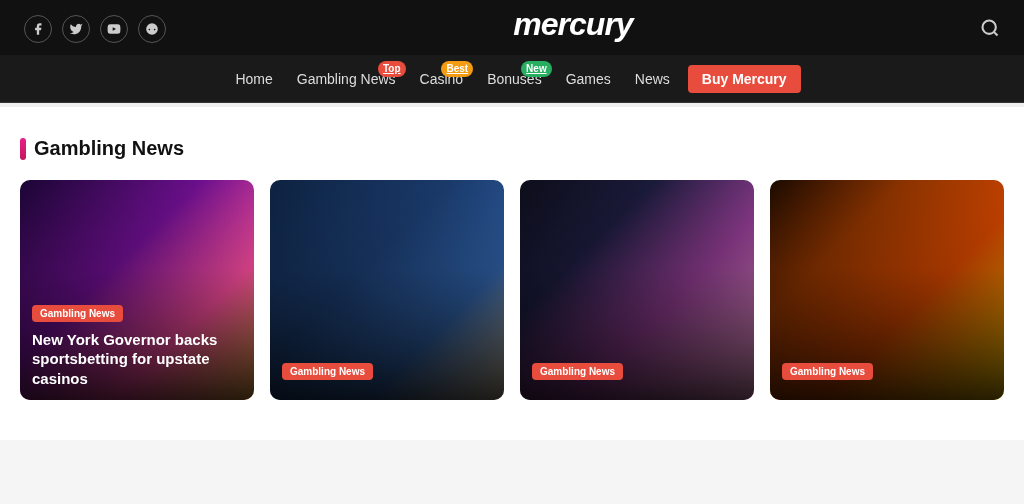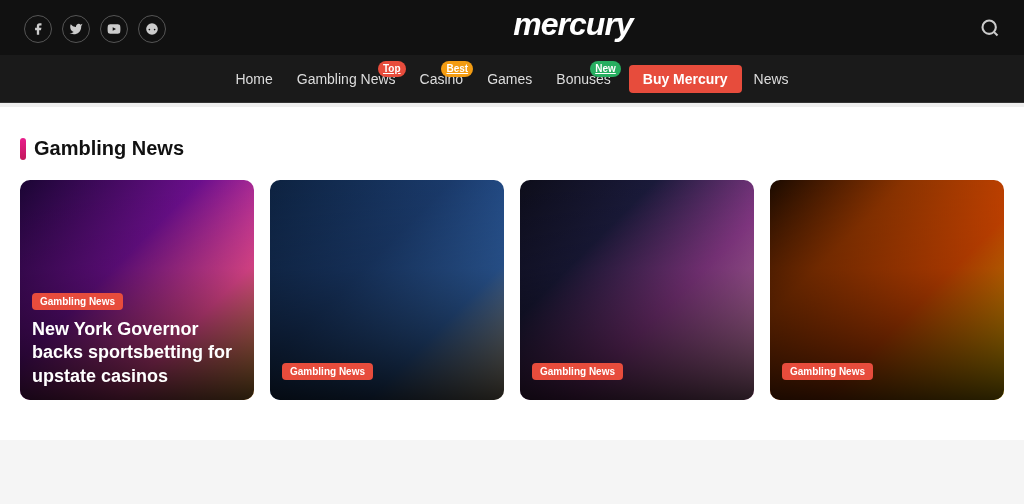--- a/index.html
+++ b/index.html
@@ -170,21 +170,21 @@
       font-size: 10px;
       font-weight: bold;
       padding: 3px 8px;
       border-radius: 4px;
       display: inline-block;
       margin-bottom: 8px;
       width: fit-content;
     }
     .card-title {
       color: #fff;
-      font-size: 18px;
+      font-size: 15px;
       font-weight: 700;
       line-height: 1.3;
     }
   </style>
 </head>
 <body>
 
 <header class="header">
   <div class="header-social">
     <div class="social-icon">
@@ -227,30 +227,30 @@
   </div>
   <div class="nav-item">
     <span>Gambling News</span>
     <span class="nav-badge badge-top">Top</span>
   </div>
   <div class="nav-item">
     <span>Casino</span>
     <span class="nav-badge badge-best">Best</span>
   </div>
   <div class="nav-item">
-    <span>Games</span>
-  </div>
-  <div class="nav-item">
     <span>Bonuses</span>
     <span class="nav-badge badge-new">New</span>
   </div>
+  <div class="nav-item">
+    <span>Games</span>
+  </div>
+  <div class="nav-item">
+    <span>News</span>
+  </div>
   <div class="nav-item buy-mercury">Buy Mercury</div>
-  <div class="nav-item">
-    <span>News</span>
-  </div>
 </nav>
 
 <div class="divider"></div>
 
 <main class="main">
 
   <div class="section-heading">
     <div class="section-dot"></div>
     <h2 class="section-title">Gambling News</h2>
   </div>

